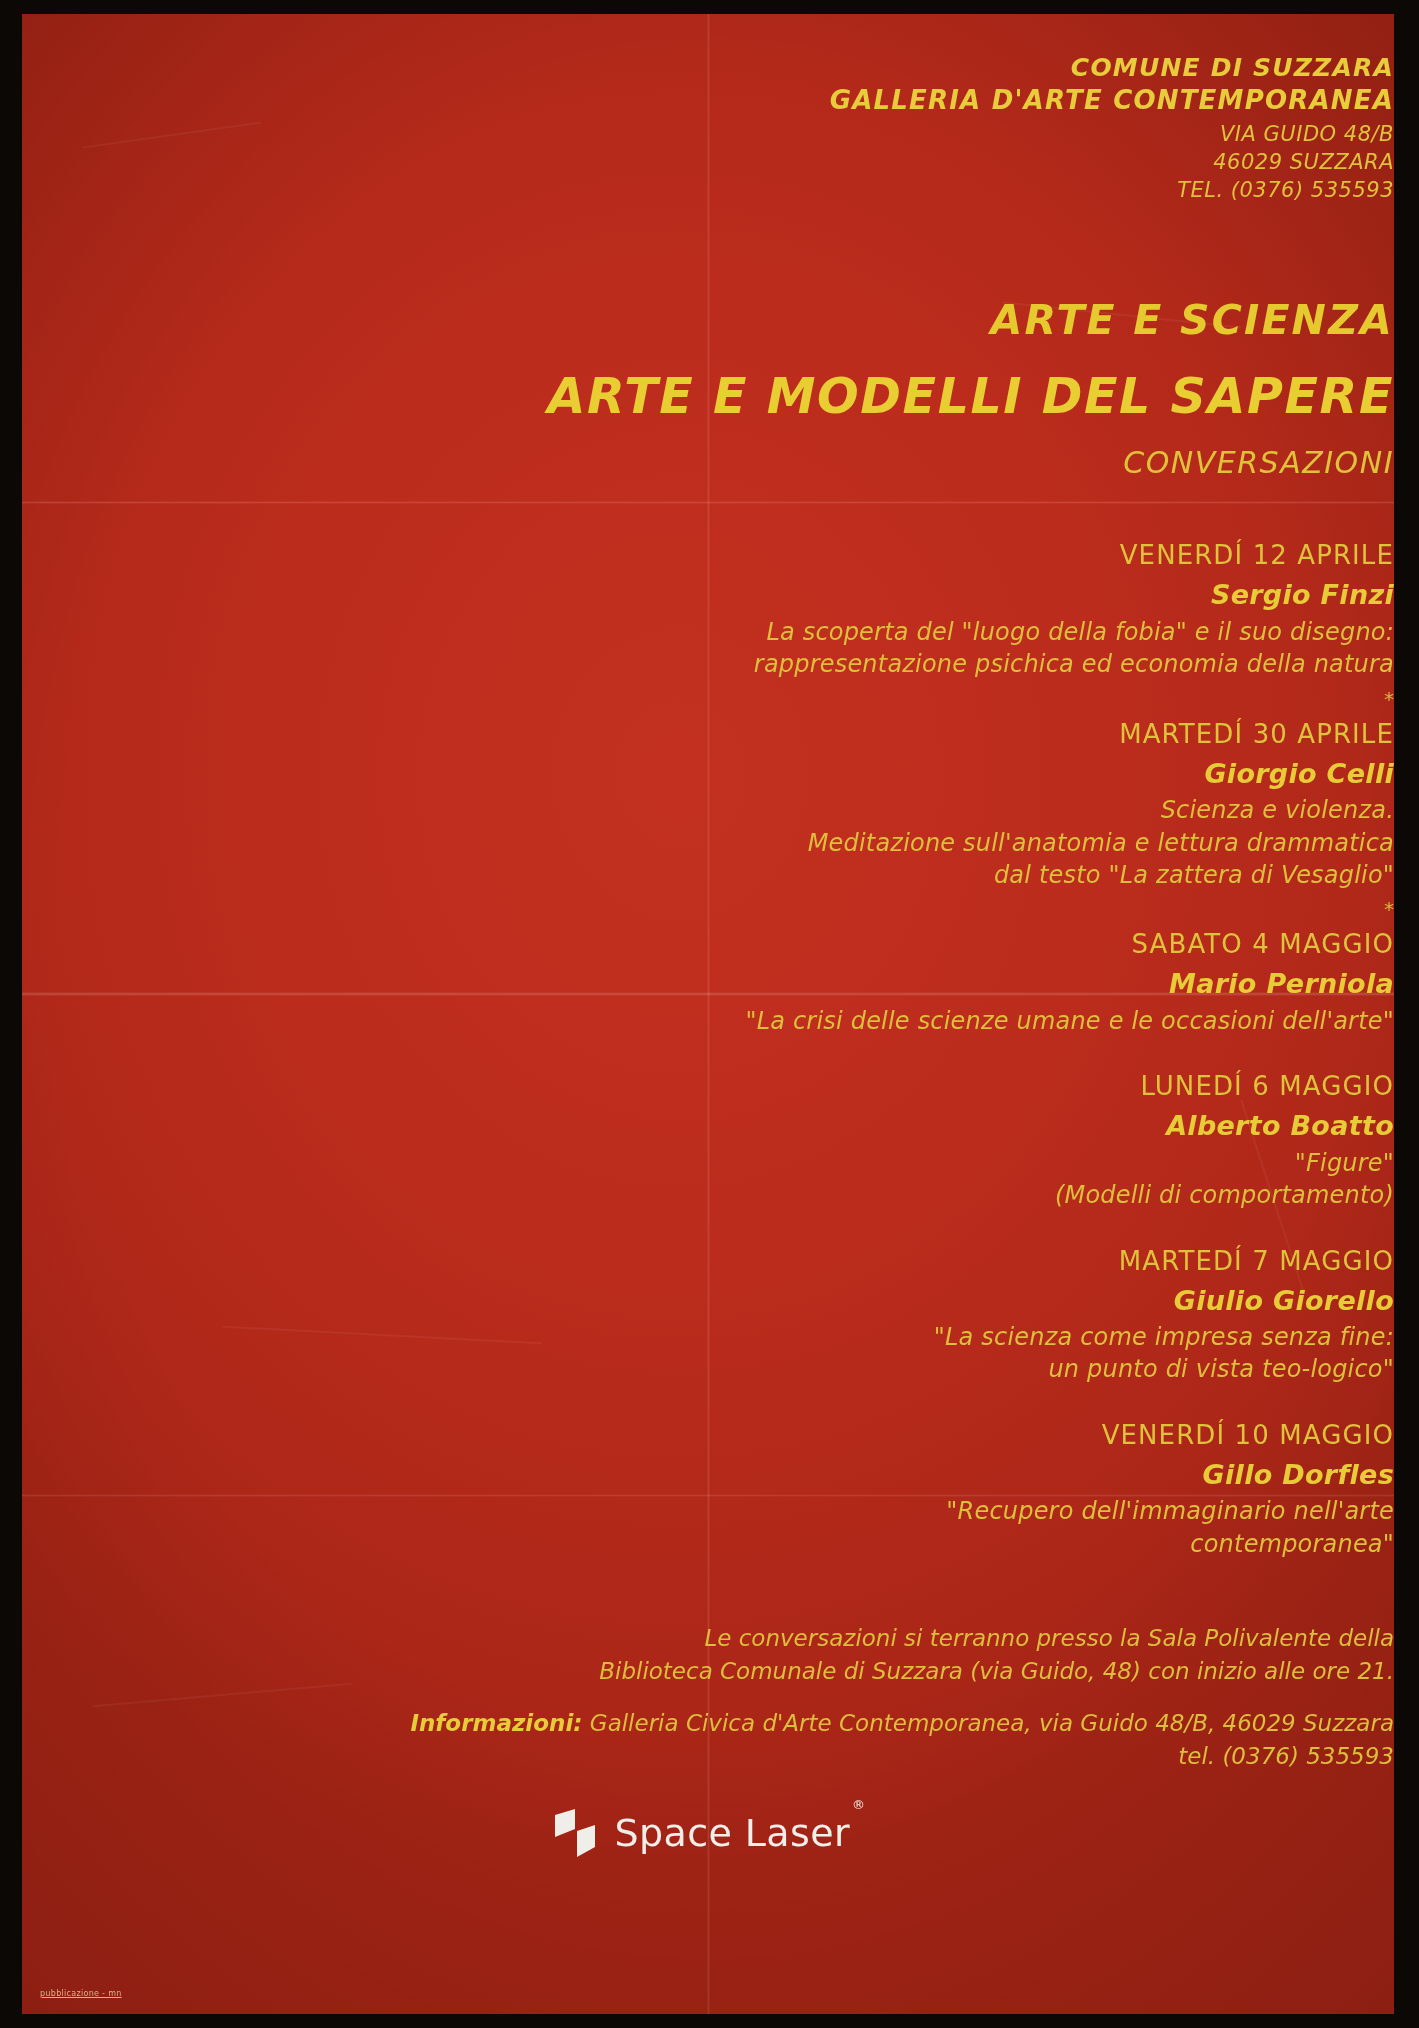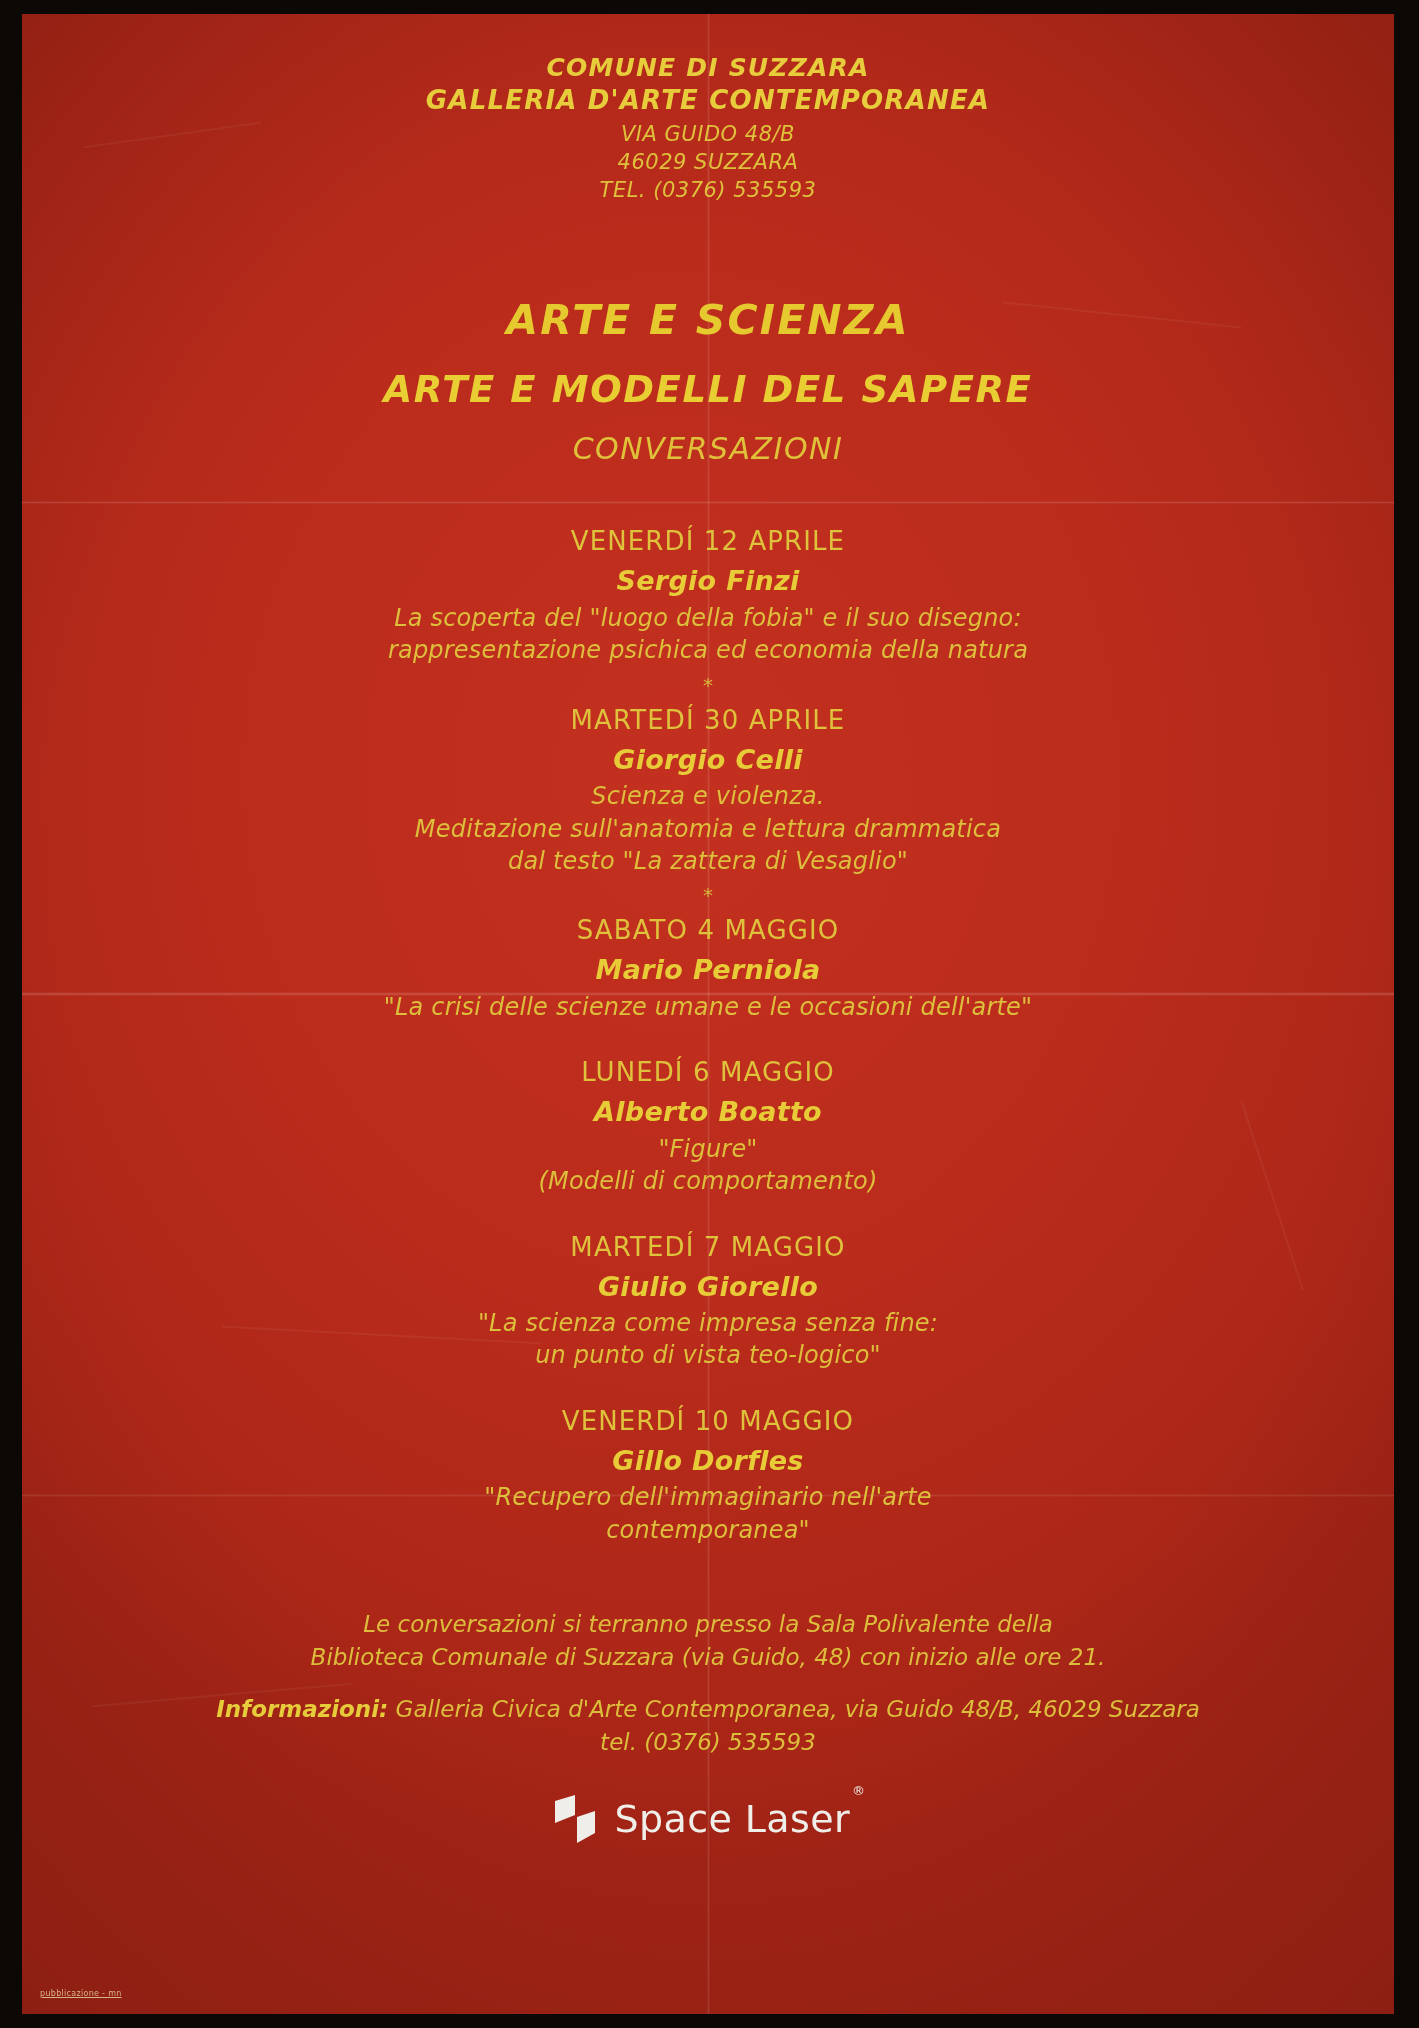--- a/index.html
+++ b/index.html
@@ -65,21 +65,21 @@
   .vign {
     position: absolute;
     inset: 0;
     background: radial-gradient(ellipse 85% 75% at 50% 45%, rgba(0,0,0,0) 55%, rgba(0,0,0,0.16) 100%);
     pointer-events: none;
   }
 
   .content {
     position: relative;
     z-index: 3;
-    text-align: center;
+    text-align: right;
     color: #e8d040;
   }
 
   
   .header {
     padding-top: 38px;
   }
   .h-line1, .h-line2 {
     font-family: "DejaVu Sans", sans-serif;
     font-weight: bold;
@@ -102,21 +102,21 @@
   
   .titles { margin-top: 92px; }
   .t1 {
     font-size: 41px;
     font-style: italic;
     font-weight: bold;
     letter-spacing: 2.2px;
     color: #e5c92f;
   }
   .t2 {
-    font-size: 37px;
+    font-size: 49px;
     font-style: italic;
     font-weight: bold;
     letter-spacing: 1.6px;
     color: #e8cd33;
     margin-top: 24px;
   }
   .t3 {
     font-size: 30px;
     font-style: italic;
     letter-spacing: 1.5px;

